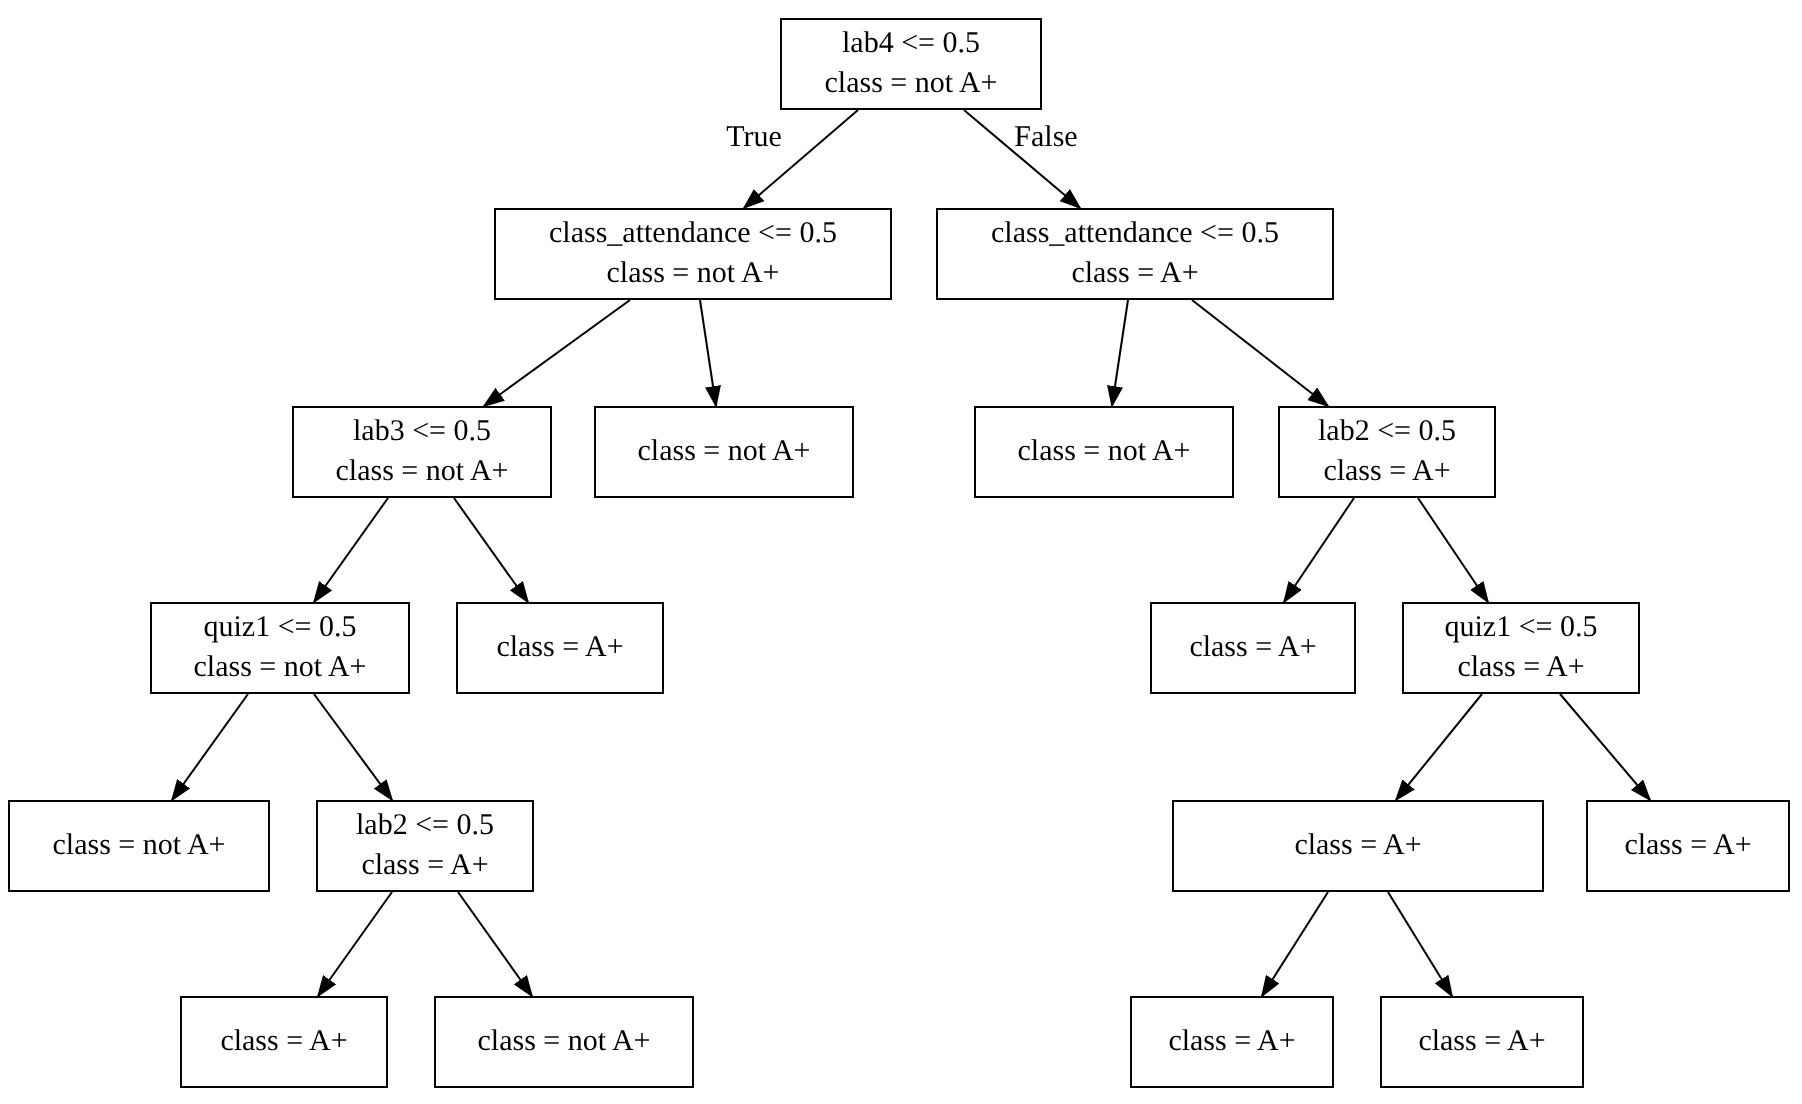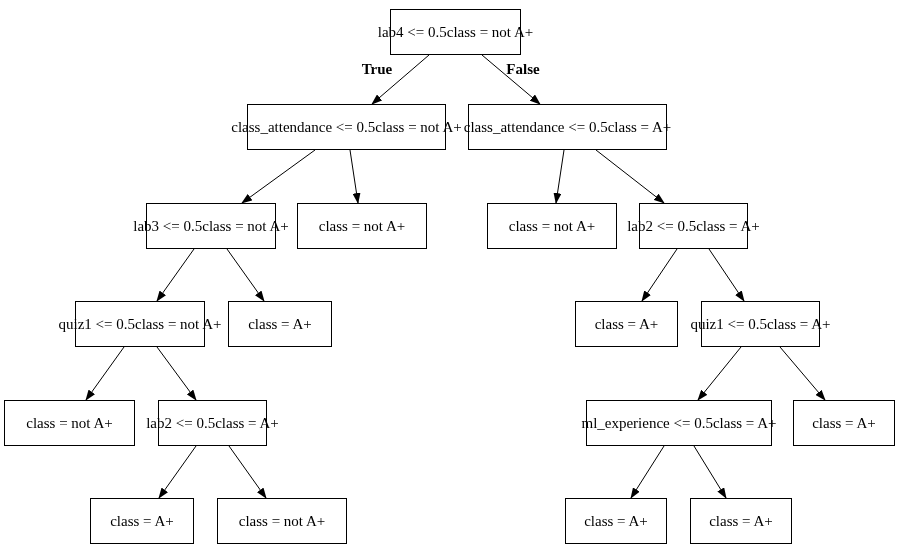--- a/index.html
+++ b/index.html
@@ -16,34 +16,33 @@
     position: absolute;
     left: 0; top: 0;
   }
   .node {
     position: absolute;
     box-sizing: border-box;
     height: 46px;
     border: 1px solid #000000;
     background: #ffffff;
     display: flex;
-    flex-direction: row;
+    flex-direction: column;
     align-items: center;
     justify-content: center;
     text-align: right;
     font-size: 15px;
     line-height: 20px;
     white-space: nowrap;
   }
   .edge-label {
     position: absolute;
     font-size: 15px;
     line-height: 16px;
     text-align: center;
-    font-weight: bold;
   }
 </style>
 </head>
 <body>
 
 <div class="canvas">
 
   <svg class="edges" width="901" height="552">
     <defs>
       <marker id="arrow" markerUnits="userSpaceOnUse" markerWidth="11" markerHeight="8" refX="10" refY="4" orient="auto">
@@ -120,21 +119,20 @@
   </div>
 
   <div class="node" style="left:4px; top:400px; width:131px">
     <span>class = not A+</span>
   </div>
   <div class="node" style="left:158px; top:400px; width:109px">
     <span>lab2 &lt;= 0.5</span>
     <span>class = A+</span>
   </div>
   <div class="node" style="left:586px; top:400px; width:186px">
-    <span>ml_experience &lt;= 0.5</span>
     <span>class = A+</span>
   </div>
   <div class="node" style="left:793px; top:400px; width:102px">
     <span>class = A+</span>
   </div>
 
   <div class="node" style="left:90px; top:498px; width:104px">
     <span>class = A+</span>
   </div>
   <div class="node" style="left:217px; top:498px; width:130px">

